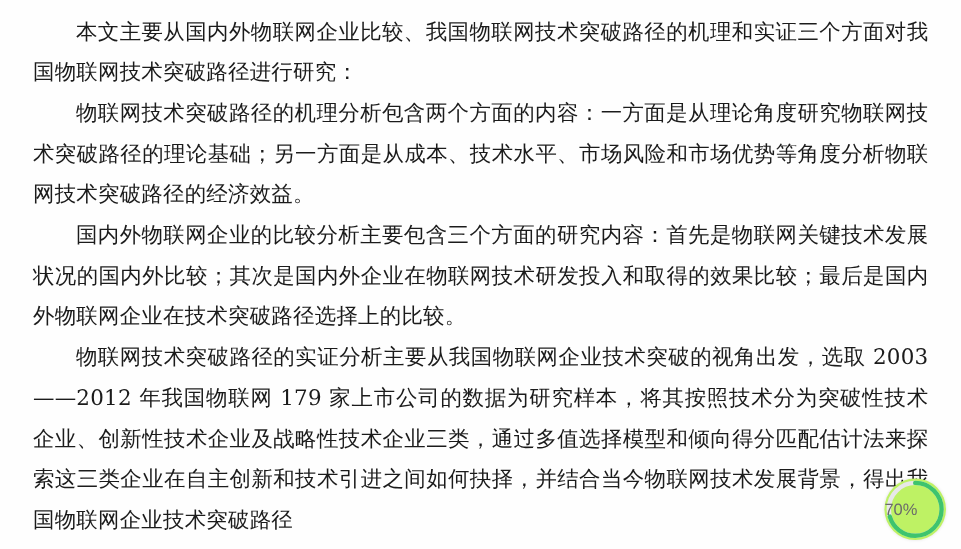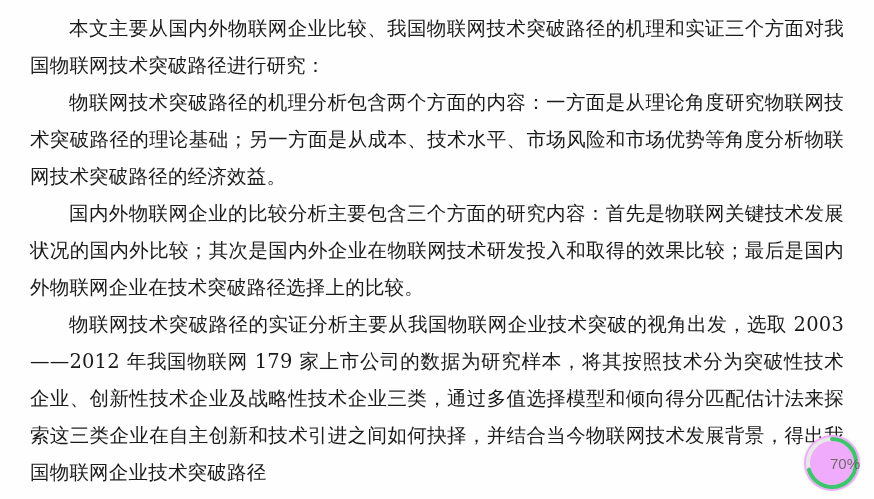--- a/index.html
+++ b/index.html
@@ -52,24 +52,24 @@
     font-weight: bold;
   }
   
   #progress-badge {
     position: absolute;
     right: 14px;
     bottom: 8px;
     width: 56px;
     height: 56px;
     border-radius: 50%;
-    background: #f0abfc;
+    background: #bef264;
     display: flex;
     align-items: center;
-    justify-content: flex-end;
+    justify-content: flex-start;
     box-shadow: 0 0 3px rgba(0,0,0,0.12);
   }
   #progress-badge svg {
     position: absolute;
     top: 0;
     left: 0;
   }
   #progress-badge .pct {
     position: relative;
     font-family: "Liberation Sans", sans-serif;

